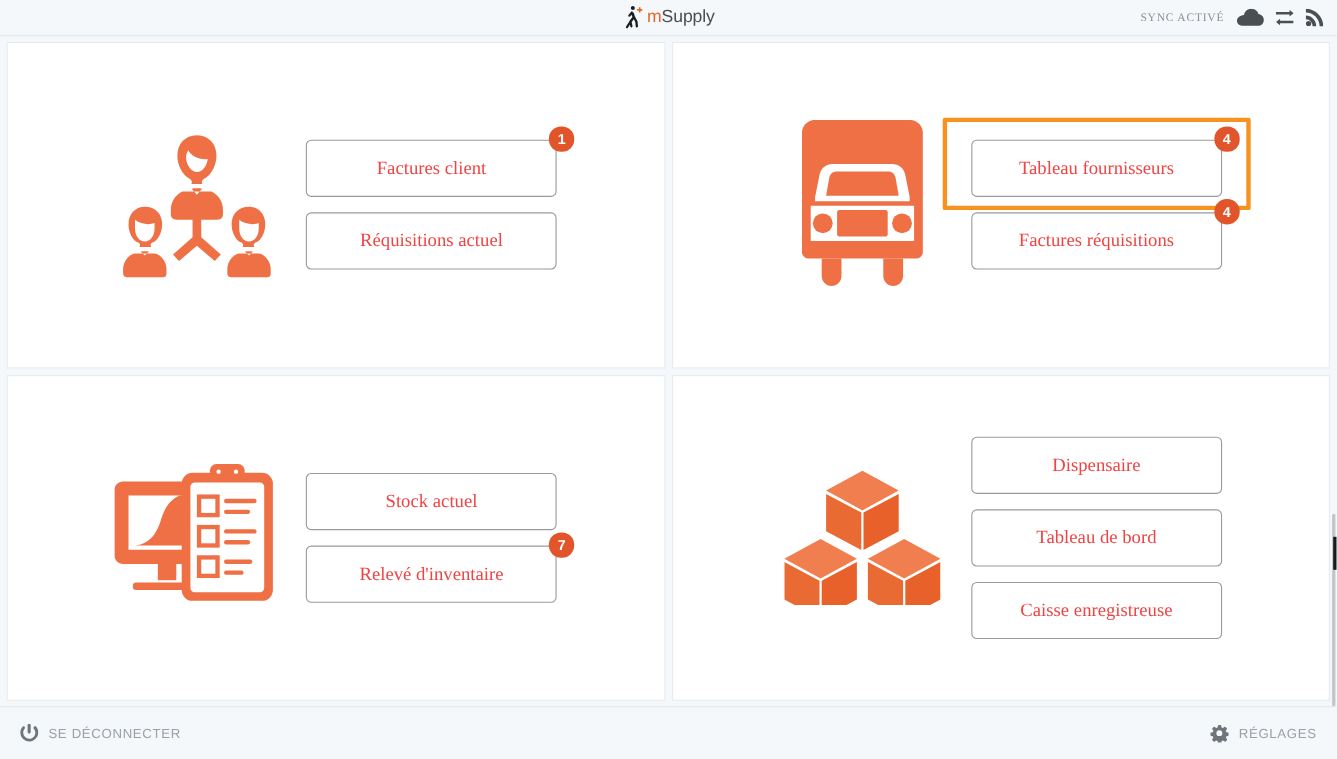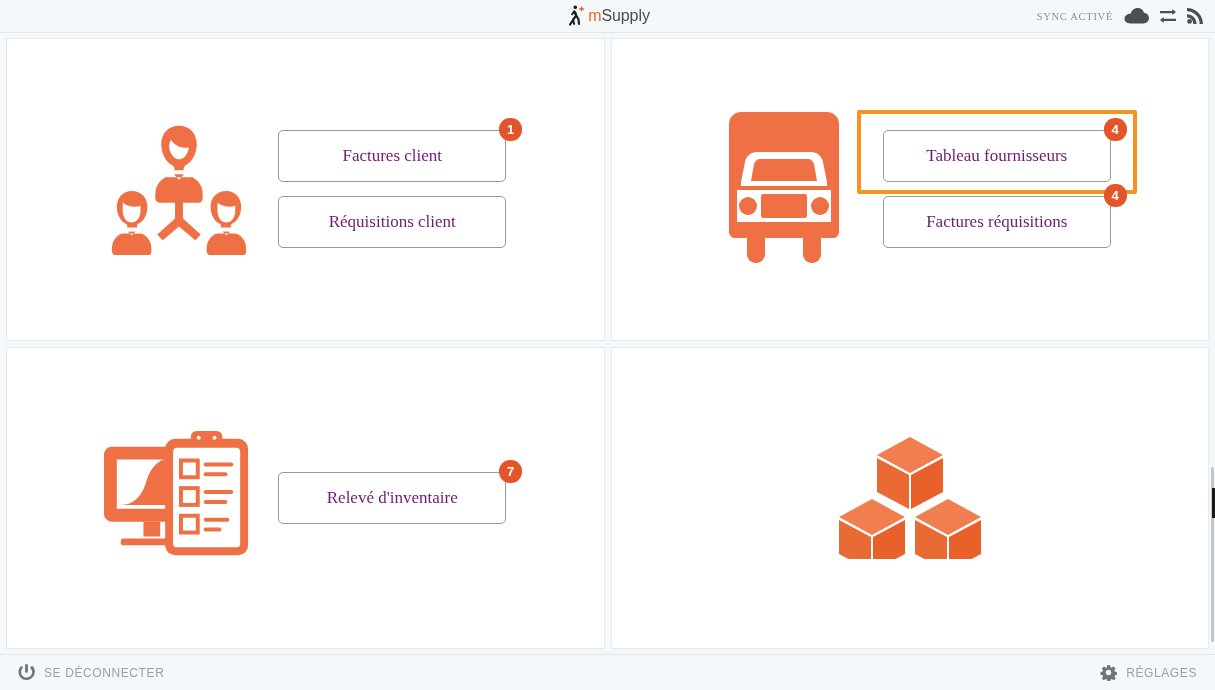--- a/index.html
+++ b/index.html
@@ -125,21 +125,21 @@
     width: 228px;
     height: 52px;
     border: 1px solid #9a9a9a;
     border-radius: 5px;
     background: #ffffff;
     display: flex;
     align-items: center;
     justify-content: center;
     font-family: "Liberation Serif", serif;
     font-size: 17px;
-    color: #701a75;
+    color: #ef4444;
     cursor: pointer;
     box-sizing: border-box;
     padding: 0 8px;
     text-align: center;
   }
   .badge {
     position: absolute;
     top: -12px;
     right: -16px;
     min-width: 22px;
@@ -164,21 +164,21 @@
     right: -26px;
     bottom: -12px;
     border: 4px solid #f59220;
     border-radius: 2px;
     pointer-events: none;
     z-index: 1;
   }
 
   
   .footer {
-    height: 36px;
+    height: 48px;
     min-height: 36px;
     background: #f5f8fa;
     border-top: 1px solid #e2e6e9;
     display: flex;
     align-items: center;
     justify-content: space-between;
     padding: 0 18px;
     box-sizing: border-box;
   }
   .footer-btn {
@@ -297,21 +297,21 @@
             <path d="M115 84c5 4 13 5 18 3v5c0 7-4 12-9 12s-9-5-9-12v-8z" fill="#ffffff"></path>
             <path d="M119 112l5 5 5-5c2 1 4 2 6 3h-22c2-1 4-2 6-3z" fill="#ffffff"></path>
           </svg>
         </div>
         <div class="btn-col">
           <div class="menu-btn-wrap">
             <div class="menu-btn">Factures client</div>
             <div class="badge">1</div>
           </div>
           <div class="menu-btn-wrap">
-            <div class="menu-btn">Réquisitions client</div>
+            <div class="menu-btn">Réquisitions actuel</div>
           </div>
         </div>
       </div>
     </div>
 
     <div class="panel">
       <div class="panel-inner">
         <div class="panel-icon">
           <svg width="110" height="155" viewBox="0 0 110 155">
             <path d="M12 0h86c6.6 0 12 5.4 12 12v108c0 3.3-2.7 6-6 6H6c-3.3 0-6-2.7-6-6V12C0 5.4 5.4 0 12 0z" fill="#ee7044"></path>
@@ -363,20 +363,23 @@
             <rect x="101" y="60" width="30" height="4" rx="2" fill="#ee7044"></rect>
             <rect x="101" y="70" width="24" height="4" rx="2" fill="#ee7044"></rect>
 
             <rect x="78" y="86" width="17" height="17" fill="none" stroke="#ee7044" stroke-width="4"></rect>
             <rect x="101" y="88" width="26" height="4" rx="2" fill="#ee7044"></rect>
             <rect x="101" y="98" width="18" height="4" rx="2" fill="#ee7044"></rect>
           </svg>
         </div>
         <div class="btn-col">
           <div class="menu-btn-wrap">
+            <div class="menu-btn">Stock actuel</div>
+          </div>
+          <div class="menu-btn-wrap">
             <div class="menu-btn">Relevé d'inventaire</div>
             <div class="badge">7</div>
           </div>
         </div>
       </div>
     </div>
 
     <div class="panel">
       <div class="panel-inner">
         <div class="panel-icon">
@@ -387,20 +390,31 @@
             <path d="M104 21L72 38v34l32-17V21z" fill="#e8602a"></path>
 
             <path d="M33 62l33 18-33 18L0 80l33-18z" fill="#f07e4e"></path>
             <path d="M0 83l32 17v34L0 117V83z" fill="#ea6a33"></path>
             <path d="M66 83L34 100v34l32-17V83z" fill="#e8602a"></path>
 
             <path d="M109 62l33 18-33 18-33-18 33-18z" fill="#f07e4e"></path>
             <path d="M76 83l32 17v34l-32-17V83z" fill="#ea6a33"></path>
             <path d="M142 83l-32 17v34l32-17V83z" fill="#e8602a"></path>
           </svg>
+        </div>
+        <div class="btn-col">
+          <div class="menu-btn-wrap">
+            <div class="menu-btn">Dispensaire</div>
+          </div>
+          <div class="menu-btn-wrap">
+            <div class="menu-btn">Tableau de bord</div>
+          </div>
+          <div class="menu-btn-wrap">
+            <div class="menu-btn">Caisse enregistreuse</div>
+          </div>
         </div>
       </div>
     </div>
 
   </div>
 
   <div class="footer">
     <div class="footer-btn">
       <span class="footer-icon">
         <svg width="17" height="17" viewBox="0 0 17 17">

